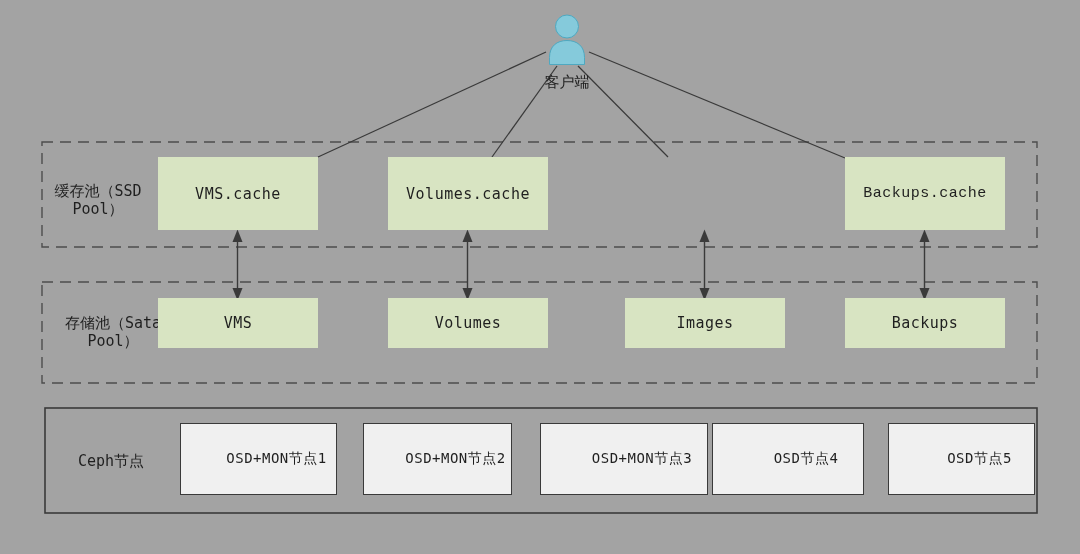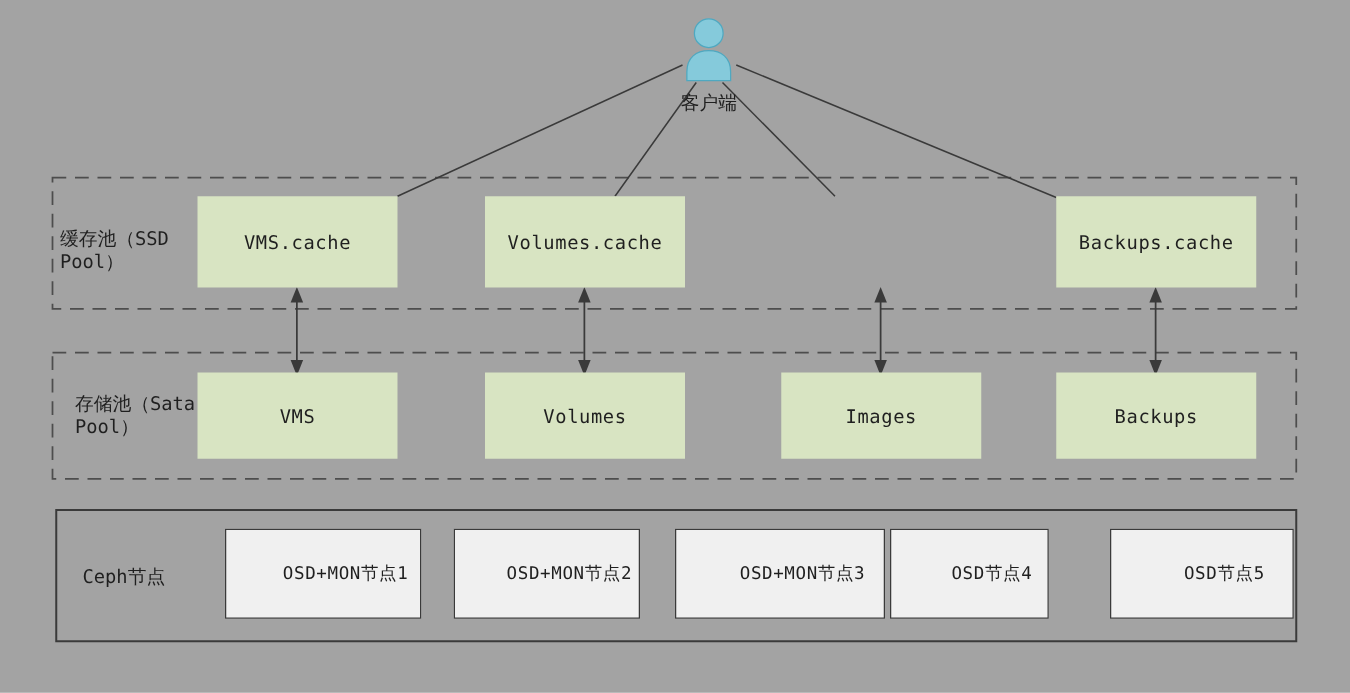--- a/index.html
+++ b/index.html
@@ -35,37 +35,38 @@
     width: 160px;
     background: var(--pool-box-fill);
     display: flex;
     align-items: center;
     justify-content: center;
     font-size: 15px;
     letter-spacing: 0.5px;
     white-space: nowrap;
   }
   .row1-box { top: 157px; height: 73px; }
-  .row2-box { top: 298px; height: 69px; }
+  .row2-box { top: 298px; height: 50px; }
   .node-box {
     position: absolute;
     top: 423px;
     height: 72px;
     background: var(--node-box-fill);
     border: 1px solid #3a3a3a;
     display: flex;
     align-items: center;
     justify-content: center;
     font-size: 14px;
     letter-spacing: 0.5px;
     white-space: nowrap;
     padding-left: 36px;
   }
   .row-label {
     position: absolute;
+    text-align: center;
     font-size: 15px;
     line-height: 18px;
   }
   .client-label {
     position: absolute;
     left: 534px;
     top: 73px;
     width: 66px;
     text-align: center;
     font-size: 15px;
@@ -117,28 +118,28 @@
       <circle cx="567" cy="26.5" r="11.5"></circle>
       <path d="M549.5,64.5 L549.5,57.5 C549.5,46 557,40.5 567,40.5 C577,40.5 584.5,46 584.5,57.5 L584.5,64.5 Z"></path>
     </g>
   </svg>
 
   <div class="client-label">客户端</div>
 
   <div class="row-label" style="left:48px; top:182px; width:100px;">缓存池（SSD Pool）</div>
   <div class="green-box row1-box" style="left:388px;">Volumes.cache</div>
   <div class="green-box row1-box" style="left:158px;">VMS.cache</div>
-  <div class="green-box row1-box" style="left:845px;">Backups.cache</div>
+  <div class="green-box row1-box" style="left:845px;font-family:Liberation Mono, monospace;">Backups.cache</div>
 
   <div class="row-label" style="left:46px; top:314px; width:106px;margin-left:14px;">存储池（Sata Pool）</div>
   <div class="green-box row2-box" style="left:158px;">VMS</div>
   <div class="green-box row2-box" style="left:388px;">Volumes</div>
   <div class="green-box row2-box" style="left:625px;">Images</div>
   <div class="green-box row2-box" style="left:845px;">Backups</div>
 
   <div class="row-label" style="left:66px; top:452px; width:90px;">Ceph节点</div>
   <div class="node-box" style="left:180px; width:157px;">OSD+MON节点1</div>
   <div class="node-box" style="left:363px; width:149px;">OSD+MON节点2</div>
   <div class="node-box" style="left:540px; width:168px;">OSD+MON节点3</div>
-  <div class="node-box" style="left:712px; width:127px;">OSD节点4</div>
+  <div class="node-box" style="left:712px; width:152px;">OSD节点4</div>
   <div class="node-box" style="left:888px; width:147px;">OSD节点5</div>
 
 </div>
 
 </body></html>

